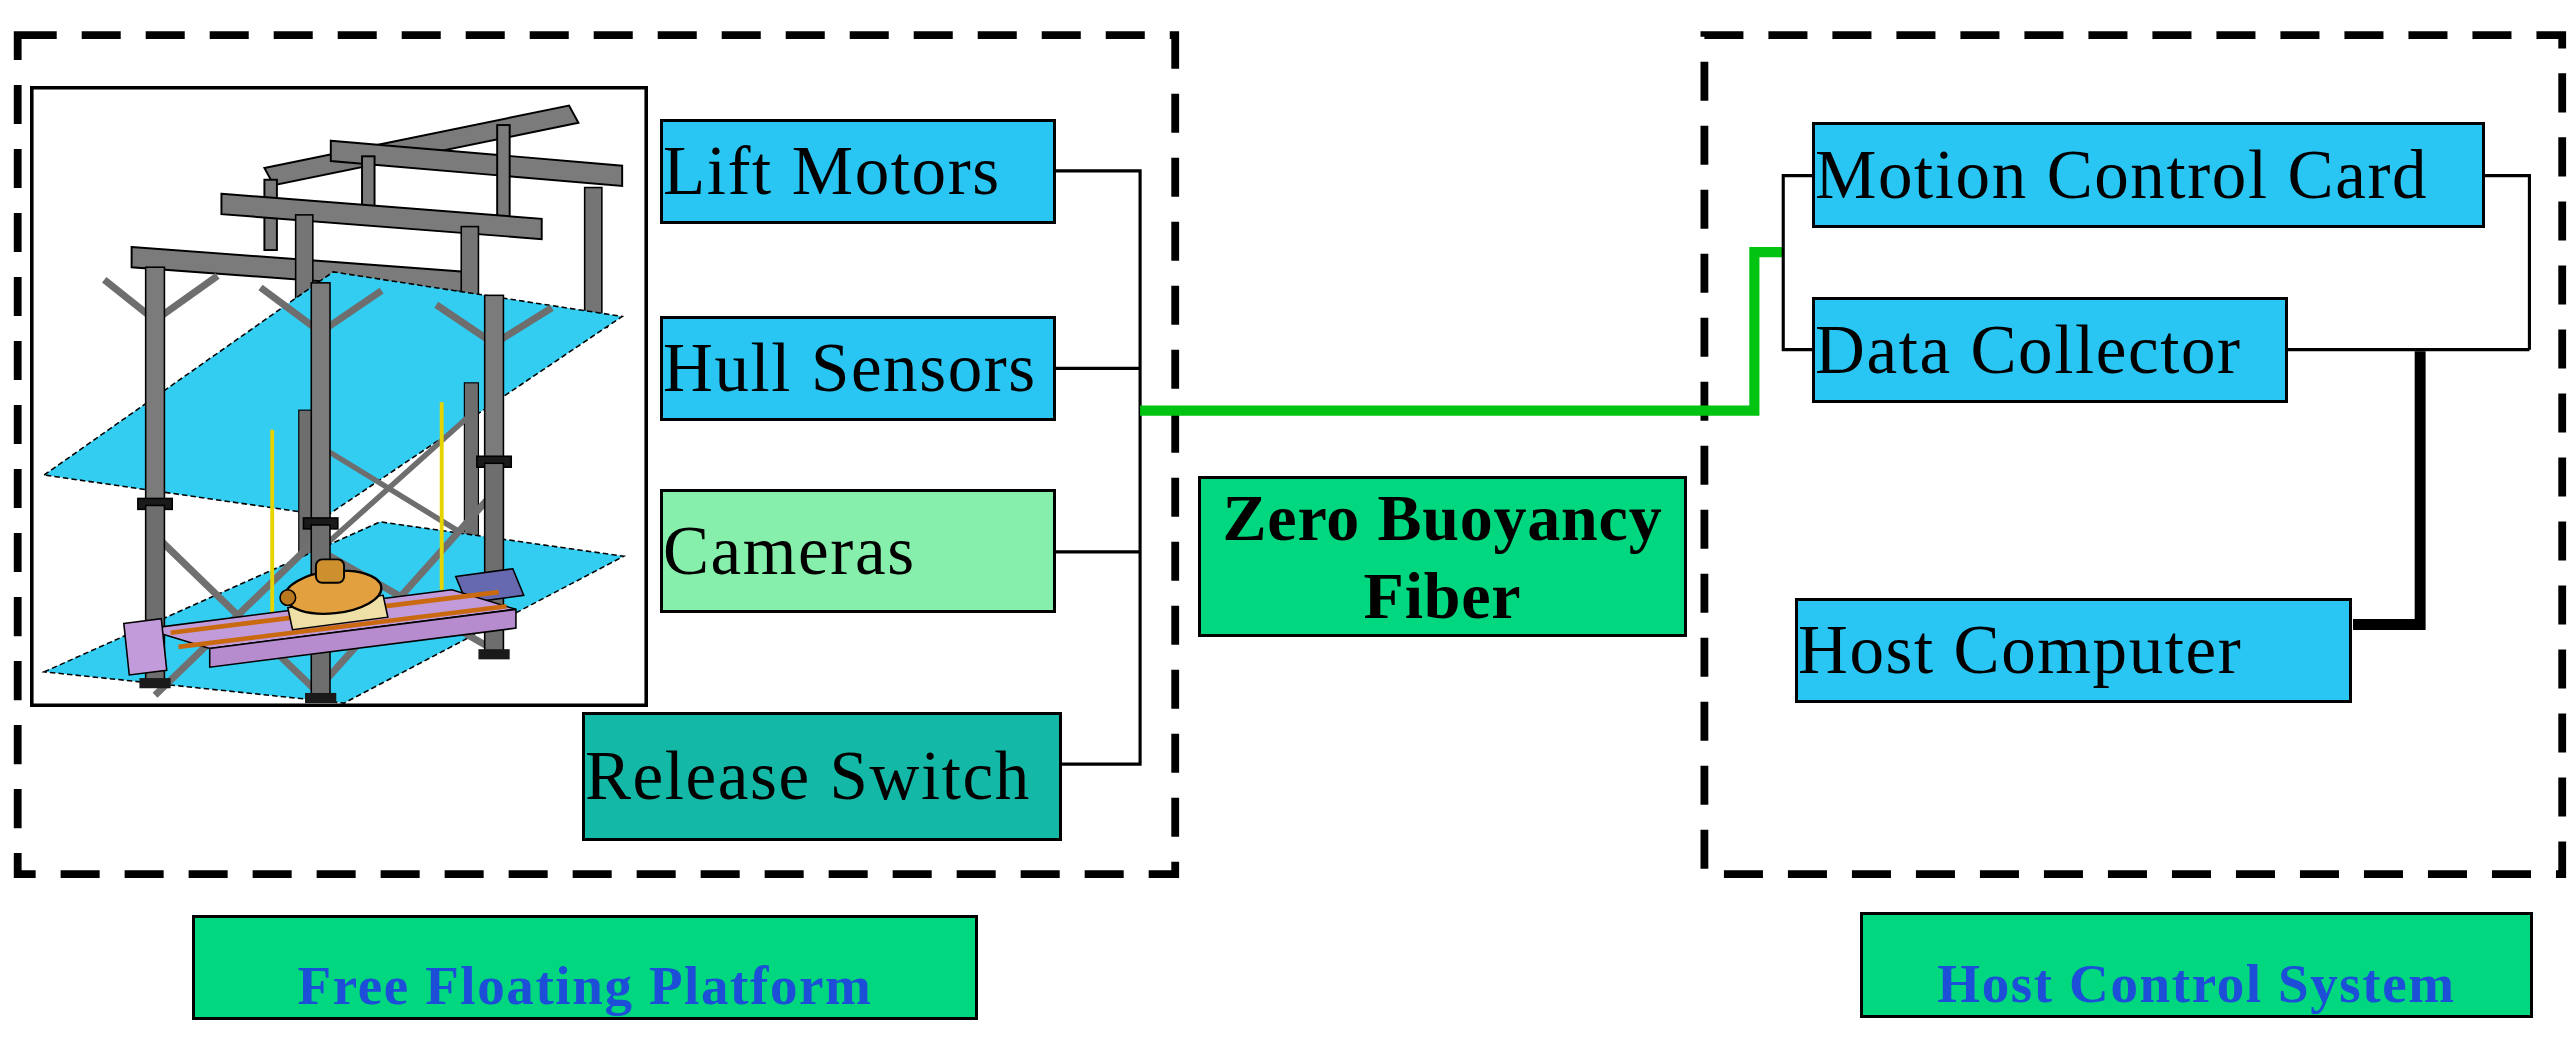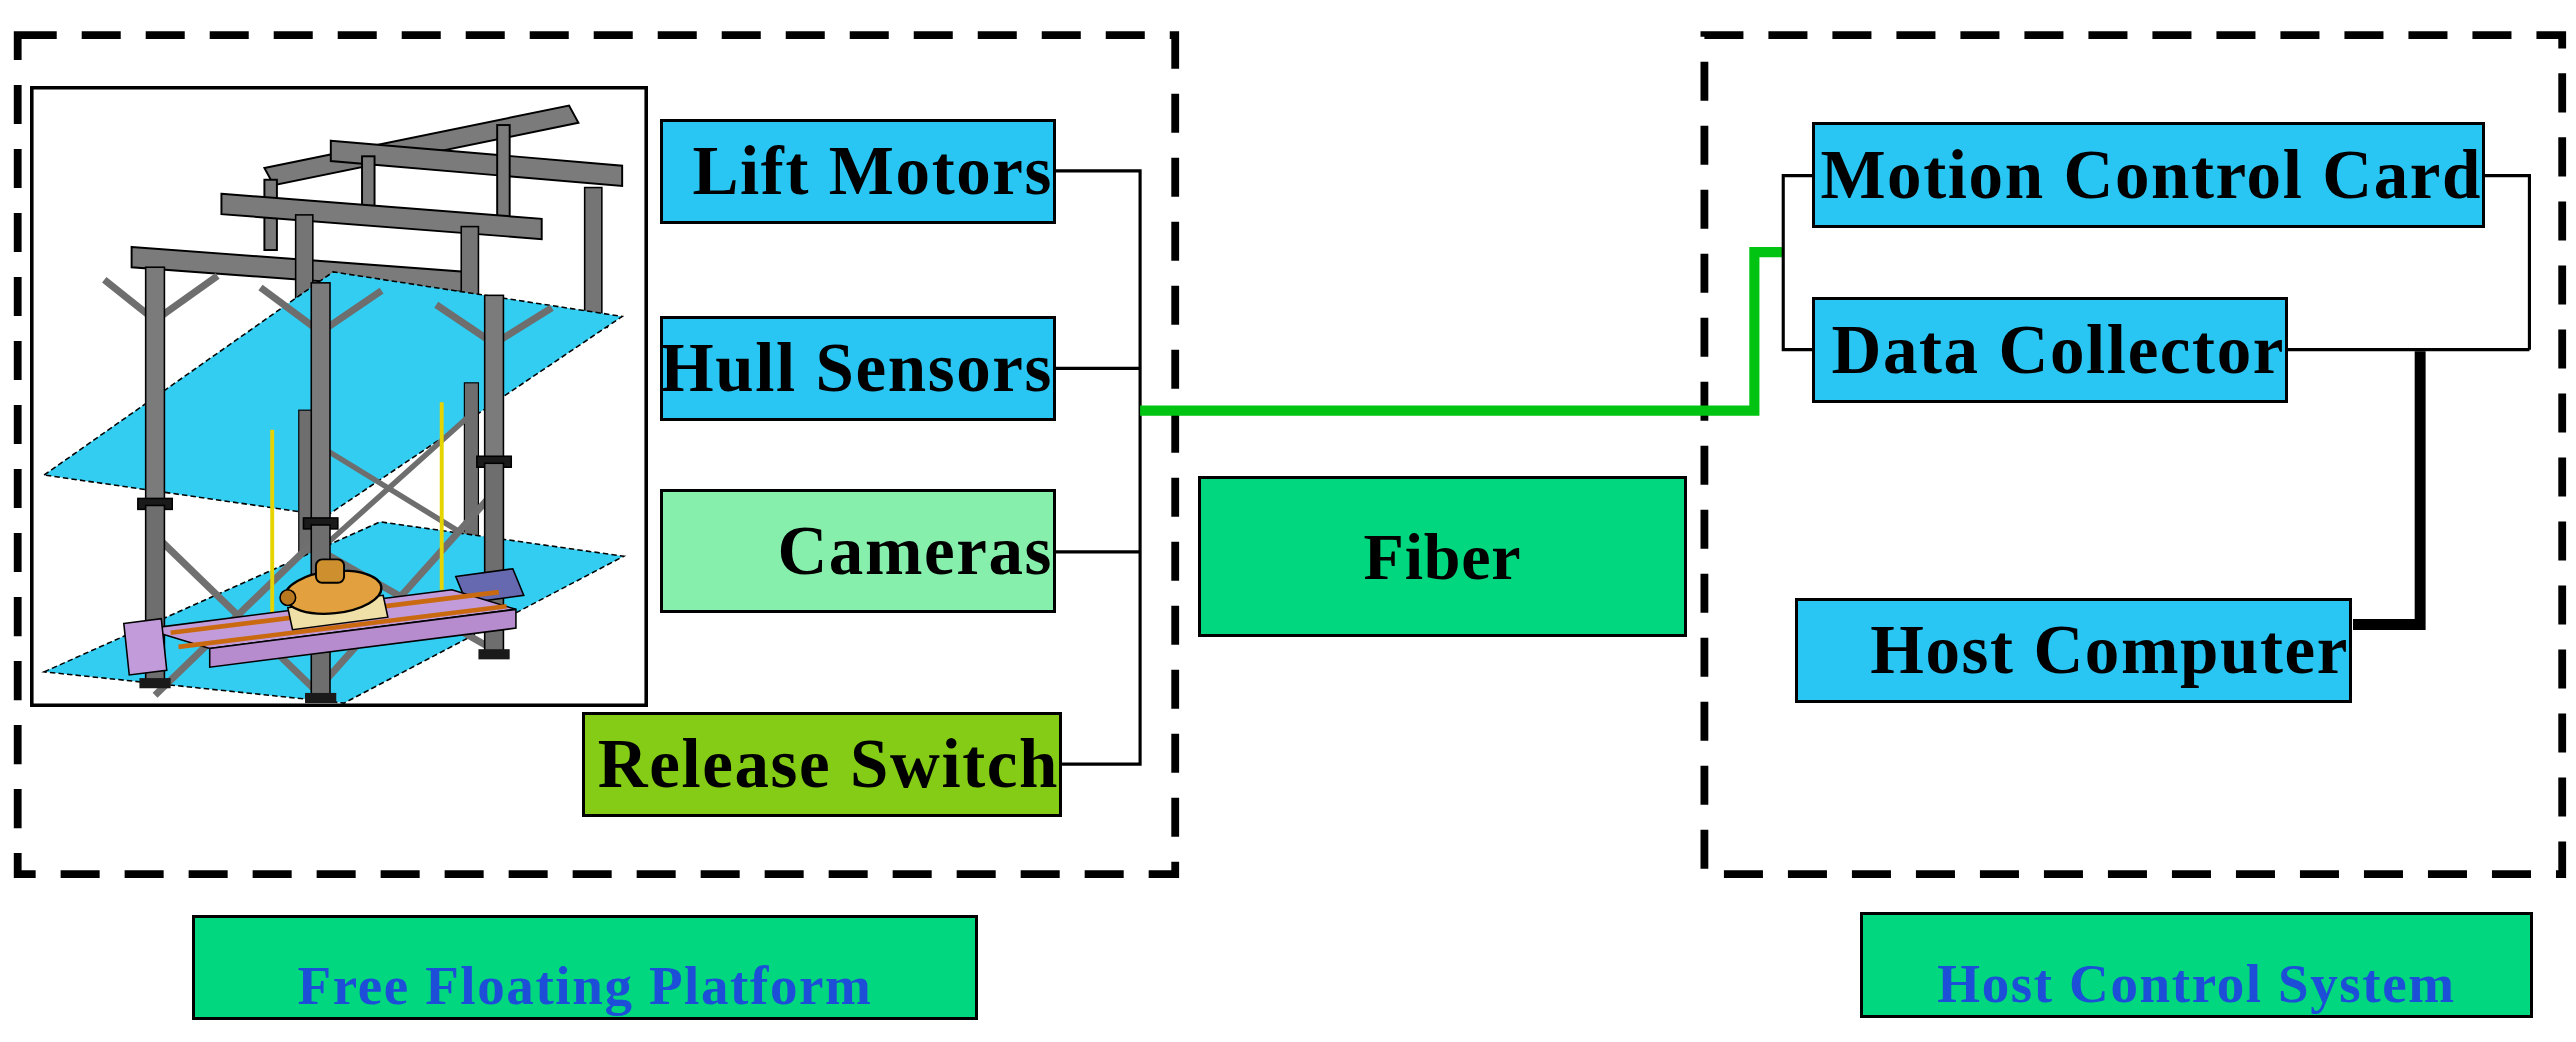--- a/index.html
+++ b/index.html
@@ -9,22 +9,22 @@
     background:#ffffff;
     font-family:"Liberation Serif", "DejaVu Serif", serif;
     overflow:hidden;
   }
   .wires{position:absolute;left:0;top:0;z-index:1;}
   .illustration{position:absolute;left:30px;top:86px;z-index:2;}
   .node{
     position:absolute;z-index:3;
     border:3.9px solid #000;
     box-sizing:border-box;
-    display:flex;align-items:center;justify-content:flex-end;
-    font-weight:bold;color:#000;
+    display:flex;align-items:center;justify-content:flex-start;
+    font-weight:normal;color:#000;
     font-size:69px;letter-spacing:1.6px;
     white-space:nowrap;
   }
   .banner{
     position:absolute;z-index:3;
     border:3.9px solid #000;
     box-sizing:border-box;
     display:flex;align-items:flex-end;justify-content:center;
     font-weight:bold;color:#1d4ed8;
     font-size:55px;letter-spacing:1.6px;
@@ -149,25 +149,26 @@
   </div>
 
   <div class="node" style="left: 660px; top: 316px; width: 396px; height: 105px; background: rgb(41, 198, 244);">
     <span>Hull Sensors</span>
   </div>
 
   <div class="node" style="left: 660px; top: 489px; width: 396px; height: 124px; background: #86efac;">
     <span>Cameras</span>
   </div>
 
-  <div class="node" style="left: 582px; top: 712px; width: 480px; height: 105px; background: #84cc16;">
+  <div class="node" style="left: 582px; top: 712px; width: 480px; height: 129px; background: #14b8a6;">
     <span>Release Switch</span>
   </div>
 
   <div class="link-box" style="left: 1198px; top: 476px; width: 489px; height: 161px; background: rgb(0, 215, 126);">
+    <div>Zero Buoyancy</div>
     <div>Fiber</div>
   </div>
 
   <div class="node" style="left: 1812px; top: 297px; width: 476px; height: 106px; background: rgb(41, 198, 244);">
     <span>Data Collector</span>
   </div>
 
   <div class="node" style="left: 1812px; top: 122px; width: 673px; height: 106px; background: rgb(41, 198, 244);">
     <span>Motion Control Card</span>
   </div>

